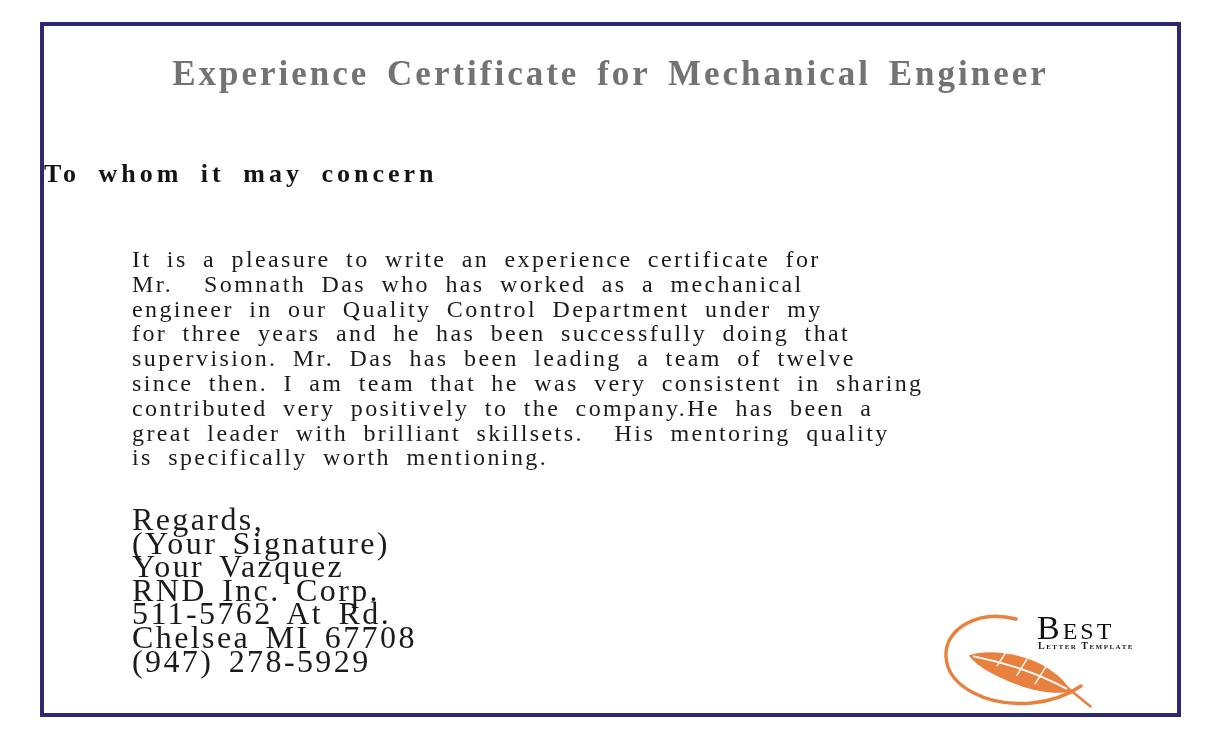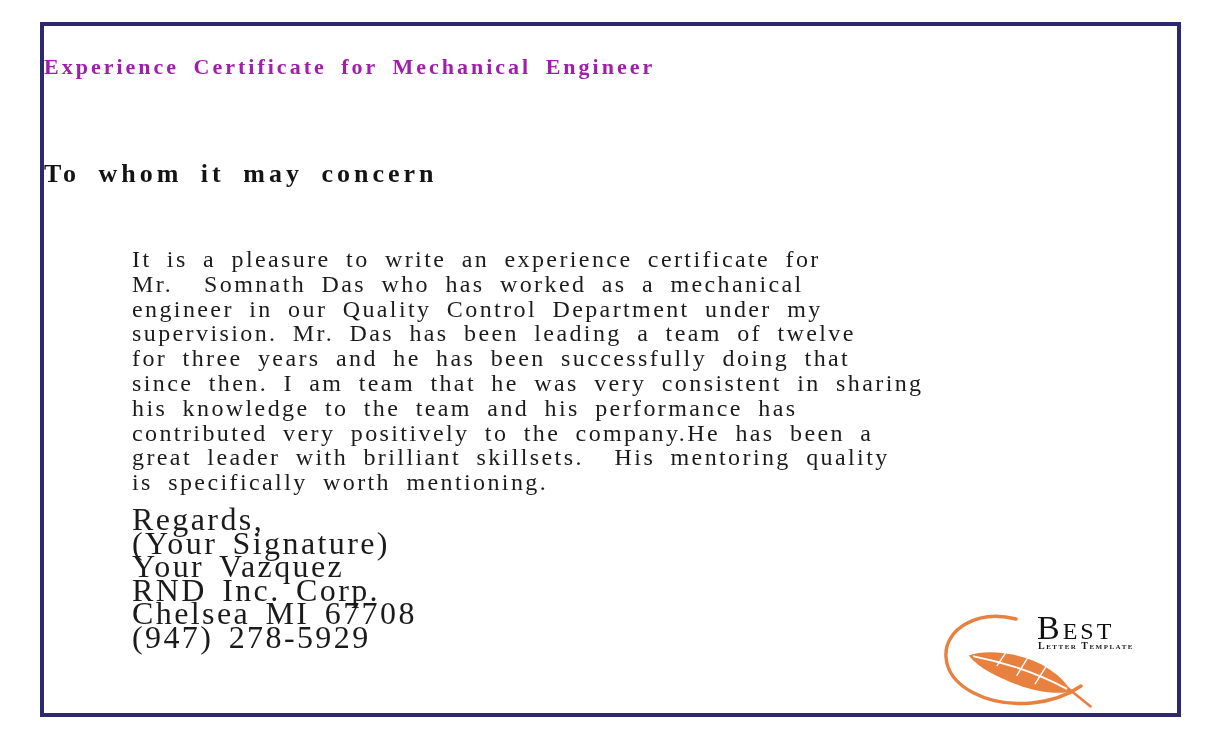--- a/index.html
+++ b/index.html
@@ -17,26 +17,26 @@
   .doc-frame {
     position: absolute;
     left: 40px; top: 22px;
     width: 1141px; height: 695px;
     border: 4px solid #2d2870;
     background: #ffffff;
   }
   .doc-title {
     position: absolute;
     top: 28px; left: 0; width: 100%;
-    text-align: left;
-    font-size: 22px;
+    text-align: center;
+    font-size: 35px;
     font-weight: bold;
     letter-spacing: 3px;
     word-spacing: 6px;
-    color: #a21caf;
+    color: #737373;
     white-space: pre;
   }
   .doc-salutation {
     position: absolute;
     top: 133px; left: 0; width: 100%;
     text-align: left;
     font-size: 26px;
     font-weight: bold;
     letter-spacing: 4px;
     word-spacing: 8px;
@@ -101,34 +101,34 @@
   <div class="doc-frame">
 
     <div class="doc-title">Experience Certificate for Mechanical Engineer</div>
 
     <div class="doc-salutation">To whom it may concern</div>
 
     <div class="doc-body">
       <div class="line">It is a pleasure to write an experience certificate for</div>
       <div class="line">Mr.  Somnath Das who has worked as a mechanical</div>
       <div class="line">engineer in our Quality Control Department under my</div>
+      <div class="line">for three years and he has been successfully doing that</div>
       <div class="line">supervision. Mr. Das has been leading a team of twelve</div>
-      <div class="line">for three years and he has been successfully doing that</div>
       <div class="line">since then. I am team that he was very consistent in sharing</div>
-      <div class="line">his knowledge to the team and his performance has</div>
       <div class="line">contributed very positively to the company.He has been a</div>
       <div class="line">great leader with brilliant skillsets.  His mentoring quality</div>
       <div class="line">is specifically worth mentioning.</div>
     </div>
 
     <div class="doc-signature">
       <div class="line">Regards,</div>
       <div class="line">(Your Signature)</div>
       <div class="line">Your Vazquez</div>
       <div class="line">RND Inc. Corp.</div>
+      <div class="line">511-5762 At Rd.</div>
       <div class="line">Chelsea MI 67708</div>
       <div class="line">(947) 278-5929</div>
     </div>
 
     <div class="logo">
       <svg class="logo-art" width="160" height="100" viewBox="0 0 160 100">
 
         <path d="M 76,8 C 38,-2 4,18 6,46 C 8,76 48,96 92,92 C 112,90 128,84 141,75" fill="none" stroke="#e8813f" stroke-width="3.4" stroke-linecap="round"></path>
 
         <g transform="translate(32,36) rotate(21)">

